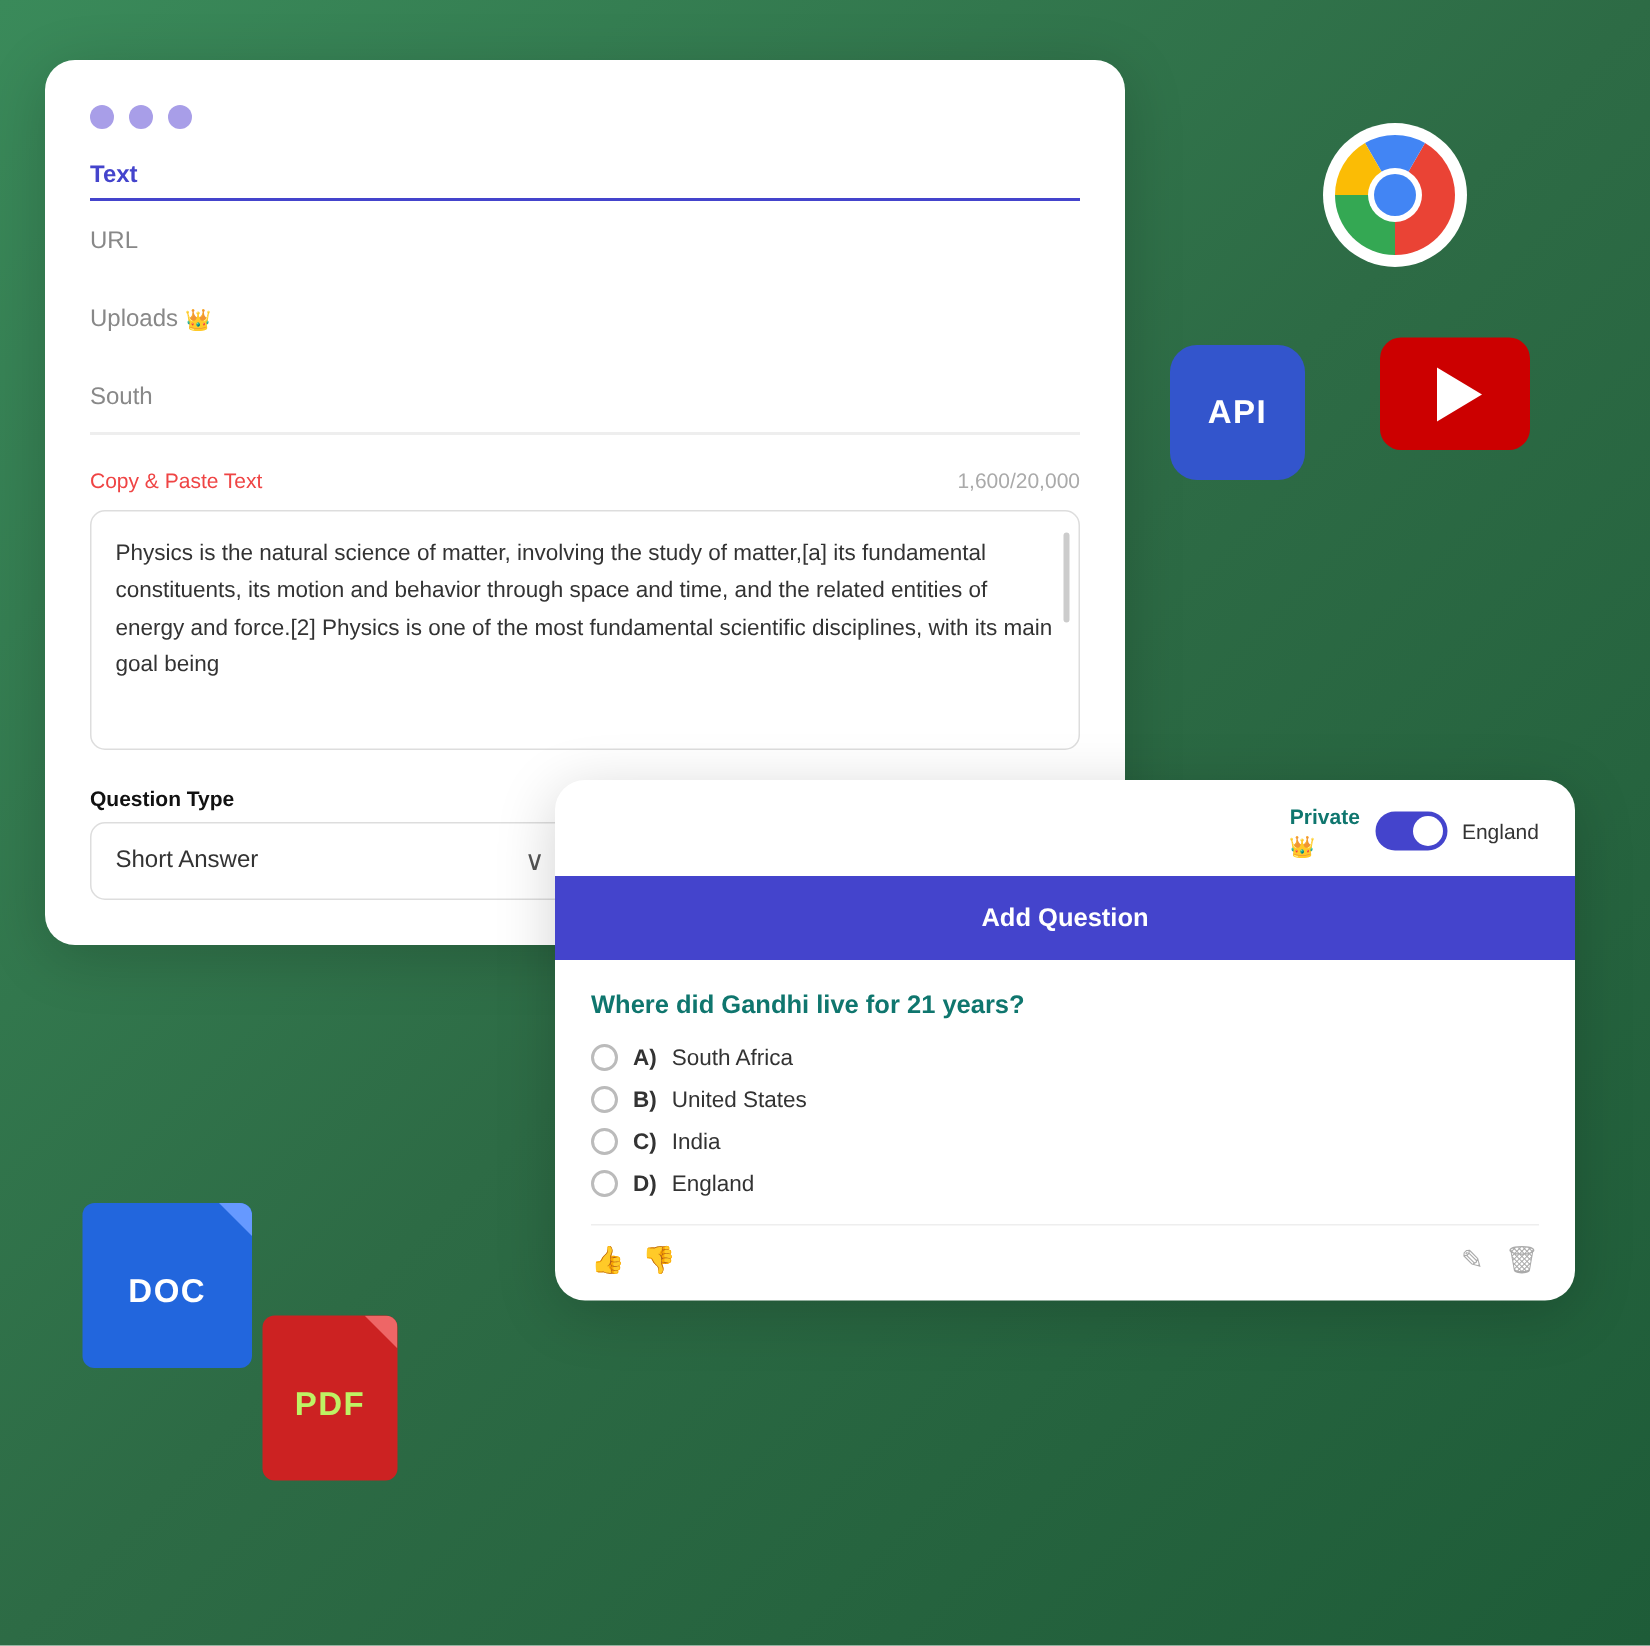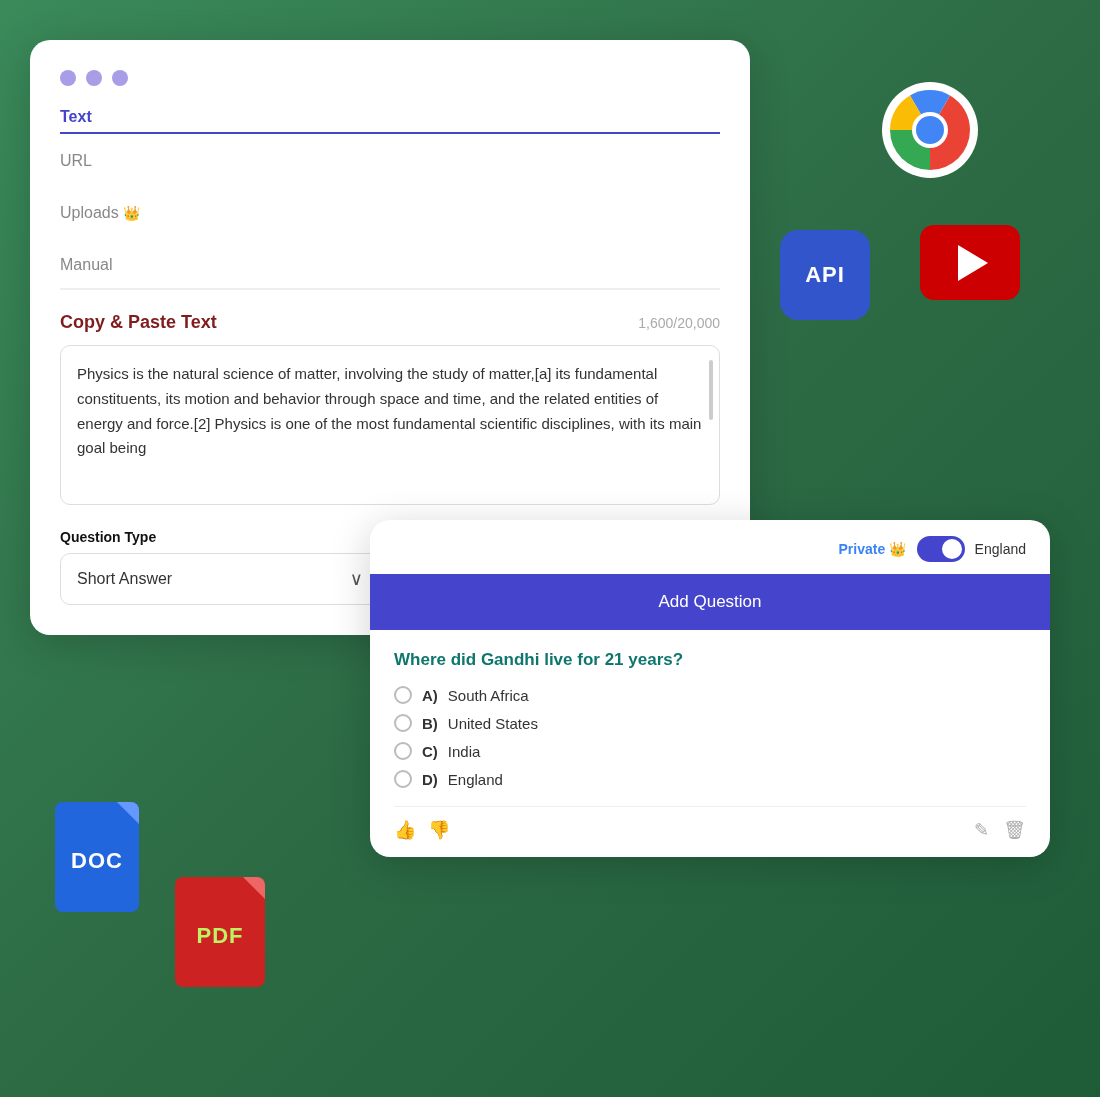--- a/index.html
+++ b/index.html
@@ -64,23 +64,23 @@
       font-size: 14px;
     }
 
     .section-header {
       display: flex;
       justify-content: space-between;
       align-items: center;
       margin-bottom: 12px;
     }
     .section-title {
-      font-size: 18px;
-      font-weight: 700;
-      color: #7f1d1d;
+      font-size: 14px;
+      font-weight: 400;
+      color: #ef4444;
     }
     .char-count {
       font-size: 14px;
       color: #aaa;
     }
 
     .text-area-box {
       border: 1.5px solid #ddd;
       border-radius: 10px;
       padding: 16px;
@@ -150,25 +150,26 @@
 
     .quiz-header {
       display: flex;
       justify-content: flex-end;
       align-items: center;
       padding: 16px 24px 12px;
       gap: 10px;
     }
     .private-label {
       font-size: 14px;
-      color: #3b82f6;
+      color: #0f766e;
       font-weight: 600;
       display: flex;
       align-items: flex-start;
       gap: 4px;
+      flex-direction: column;
     }
     .toggle-switch {
       width: 48px;
       height: 26px;
       background: #4444cc;
       border-radius: 13px;
       position: relative;
       cursor: pointer;
     }
     .toggle-knob {
@@ -185,21 +186,21 @@
       color: #333;
       font-weight: 500;
     }
 
     .add-question-btn {
       display: block;
       width: 100%;
       background: #4444cc;
       color: #fff;
       font-size: 17px;
-      font-weight: 400;
+      font-weight: 700;
       text-align: center;
       padding: 18px;
       border: none;
       cursor: pointer;
     }
 
     .question-block {
       padding: 20px 24px 16px;
     }
     .question-text {
@@ -307,21 +308,21 @@
 
     
     .doc-icon {
       position: absolute;
       bottom: 175px;
       left: 55px;
       width: 100px;
       height: 120px;
     }
     .doc-shape {
-      width: 84px;
+      width: 113px;
       height: 110px;
       background: #2266dd;
       border-radius: 8px 8px 8px 8px;
       position: relative;
       display: flex;
       align-items: center;
       justify-content: center;
     }
     .doc-corner {
       position: absolute;
@@ -392,21 +393,21 @@
       <span>Text</span>
     </div>
     <div class="tab">
       <span>URL</span>
     </div>
     <div class="tab">
       <span>Uploads</span>
       <span class="crown">👑</span>
     </div>
     <div class="tab">
-      <span>Manual</span>
+      <span>South</span>
     </div>
   </div>
 
   <div class="section-header">
     <span class="section-title">Copy &amp; Paste Text</span>
     <span class="char-count">1,600/20,000</span>
   </div>
 
   <div class="text-area-box">
     <p>Physics is the natural science of matter, involving the study of matter,[a] its fundamental constituents, its motion and behavior through  space and time, and the related entities of energy and force.[2] Physics is one of the most fundamental scientific disciplines, with its main goal being</p>

